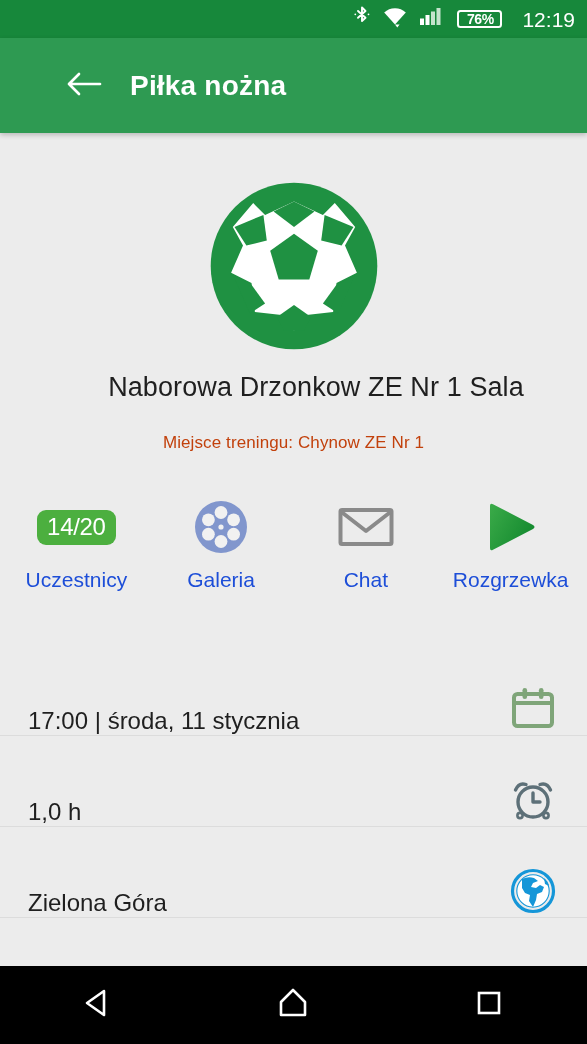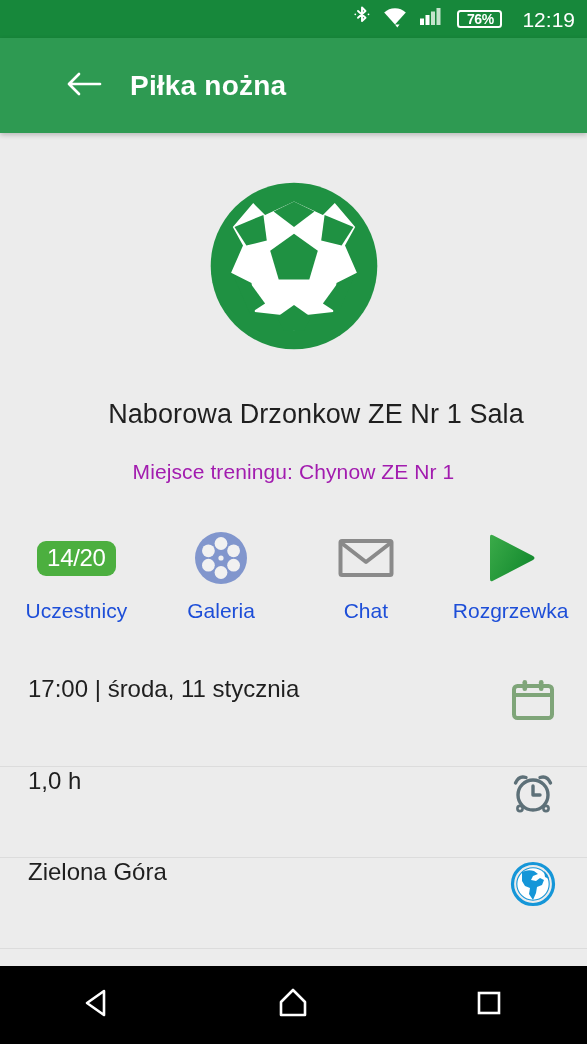--- a/index.html
+++ b/index.html
@@ -111,28 +111,28 @@
   .ball-wrap {
     display: flex;
     justify-content: center;
     padding-top: 48px;
   }
 
   .event-title {
     text-align: center;
     font-size: 27px;
     color: #1f1f1f;
-    margin-top: 44px;
+    margin-top: 17px;
     letter-spacing: 0.1px;
     padding-left: 45px;
   }
   .event-subtitle {
     text-align: center;
-    font-size: 21px;
-    color: #a21caf;
+    font-size: 17px;
+    color: #c2410c;
     margin-top: 30px;
     letter-spacing: 0.1px;
   }
 
   
   .actions {
     display: flex;
     margin-top: 46px;
     padding: 0 4px;
   }
@@ -165,21 +165,21 @@
   }
 
   
   .list {
     margin-top: 52px;
   }
   .list-row {
     position: relative;
     height: 91px;
     display: flex;
-    align-items: flex-start;
+    align-items: flex-end;
     padding: 0 28px;
     border-top: 1px solid #dcdcdc;
     cursor: pointer;
     gap: 12px;
   }
   .list-row:first-child { border-top: none; }
   .list-text {
     font-size: 24px;
     color: #1f1f1f;
     flex: 1;

